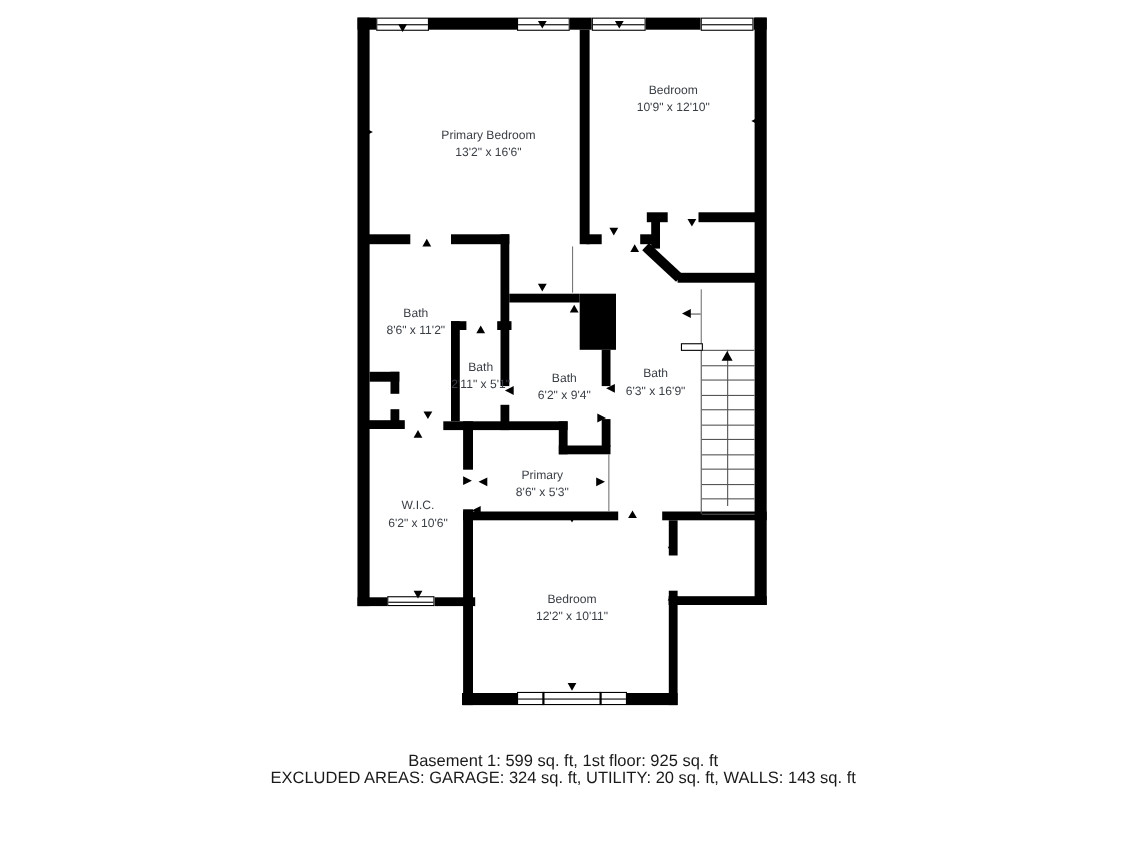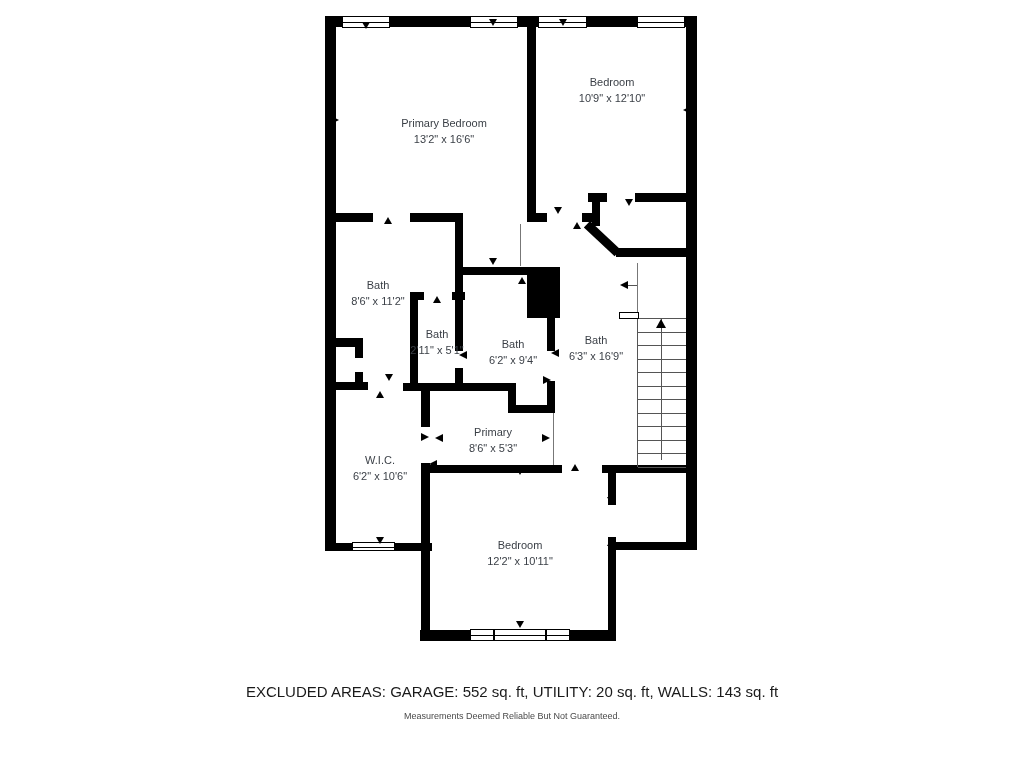--- a/index.html
+++ b/index.html
@@ -163,15 +163,15 @@
       <div>W.I.C.</div>
       <div>6'2" x 10'6"</div>
     </div>
     <div class="rlabel" style="left: 520px; top: 553px;">
       <div>Bedroom</div>
       <div>12'2" x 10'11"</div>
     </div>
   </div>
 
 <div id="summary">
-  <div class="line">EXCLUDED AREAS: GARAGE: 552 sq. ft, UTILITY: 20 sq. ft, WALLS: 143 sq. ft</div>
-  <div class="disclaimer">Measurements Deemed Reliable But Not Guaranteed.</div>
+  <div class="line">Basement 1: 599 sq. ft, 1st floor: 925 sq. ft</div>
+  <div class="line">EXCLUDED AREAS: GARAGE: 324 sq. ft, UTILITY: 20 sq. ft, WALLS: 143 sq. ft</div>
 </div>
 
 </body></html>

